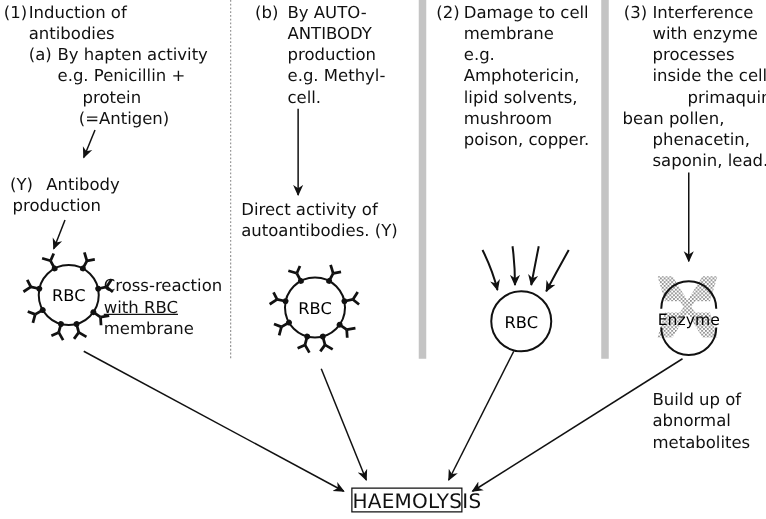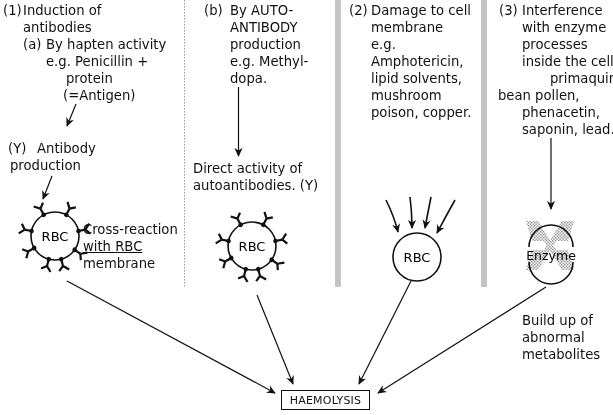--- a/index.html
+++ b/index.html
@@ -3,21 +3,21 @@
 <meta charset="utf-8">
 <style>
   html, body { margin:0; padding:0; background:#ffffff; }
   body { width:613px; height:415px; position:relative; overflow:hidden;
          font-family:"DejaVu Sans", sans-serif; color:#111; }
   .txt { position:absolute; font-size:13.2px; line-height:16.6px; white-space:nowrap; }
   .it { }
   svg.diagram { position:absolute; left:0; top:0; }
   .rbc-label { font-family:"DejaVu Sans", sans-serif; font-size:13px; }
   .box { position:absolute; left:281px; top:390px; width:89px; height:20px; border:1.3px solid #111;
-         font-size:11px; line-height:20px; text-align:center; letter-spacing:0.2px; box-sizing:border-box; }
+         font-size:16px; line-height:20px; text-align:center; letter-spacing:0.2px; box-sizing:border-box; }
 </style>
 </head>
 <body>
 
 <svg class="diagram" width="613" height="415" viewBox="0 0 613 415">
   <defs>
     <marker id="ah" viewBox="0 0 10 10" refX="9" refY="5" markerWidth="9" markerHeight="9" orient="auto-start-reverse" markerUnits="userSpaceOnUse">
       <path d="M0,0.5 L10,5 L0,9.5 L3,5 Z" fill="#111"></path>
     </marker>
     <pattern id="stip" width="3" height="3" patternUnits="userSpaceOnUse">
@@ -143,21 +143,21 @@
 
 <div class="txt" style="left:83px; top:222px;">Cross-reaction</div>
 <div class="txt" style="left:83px; top:239px;text-decoration:underline;">with RBC</div>
 <div class="txt" style="left:83px; top:256px;">membrane</div>
 
 <div class="txt" style="left:204px; top:3px;">(b)</div>
 <div class="txt" style="left:230px; top:3px;">By AUTO-</div>
 <div class="txt" style="left:230px; top:20px;">ANTIBODY</div>
 <div class="txt" style="left:230px; top:37px;">production</div>
 <div class="txt" style="left:230px; top:54px;">e.g. Methyl-</div>
-<div class="txt" style="left:230px; top:71px;">dopa.</div>
+<div class="txt" style="left:230px; top:71px;">cell.</div>
 
 <div class="txt" style="left:193px; top:161px;">Direct activity of</div>
 <div class="txt" style="left:193px; top:178px;">autoantibodies. (Y)</div>
 
 <div class="txt" style="left:349px; top:3px;">(2)</div>
 <div class="txt it" style="left:371px; top:3px;">Damage to cell</div>
 <div class="txt it" style="left:371px; top:20px;">membrane</div>
 <div class="txt" style="left:371px; top:37px;">e.g.</div>
 <div class="txt" style="left:371px; top:54px;">Amphotericin,</div>
 <div class="txt" style="left:371px; top:71px;">lipid solvents,</div>

